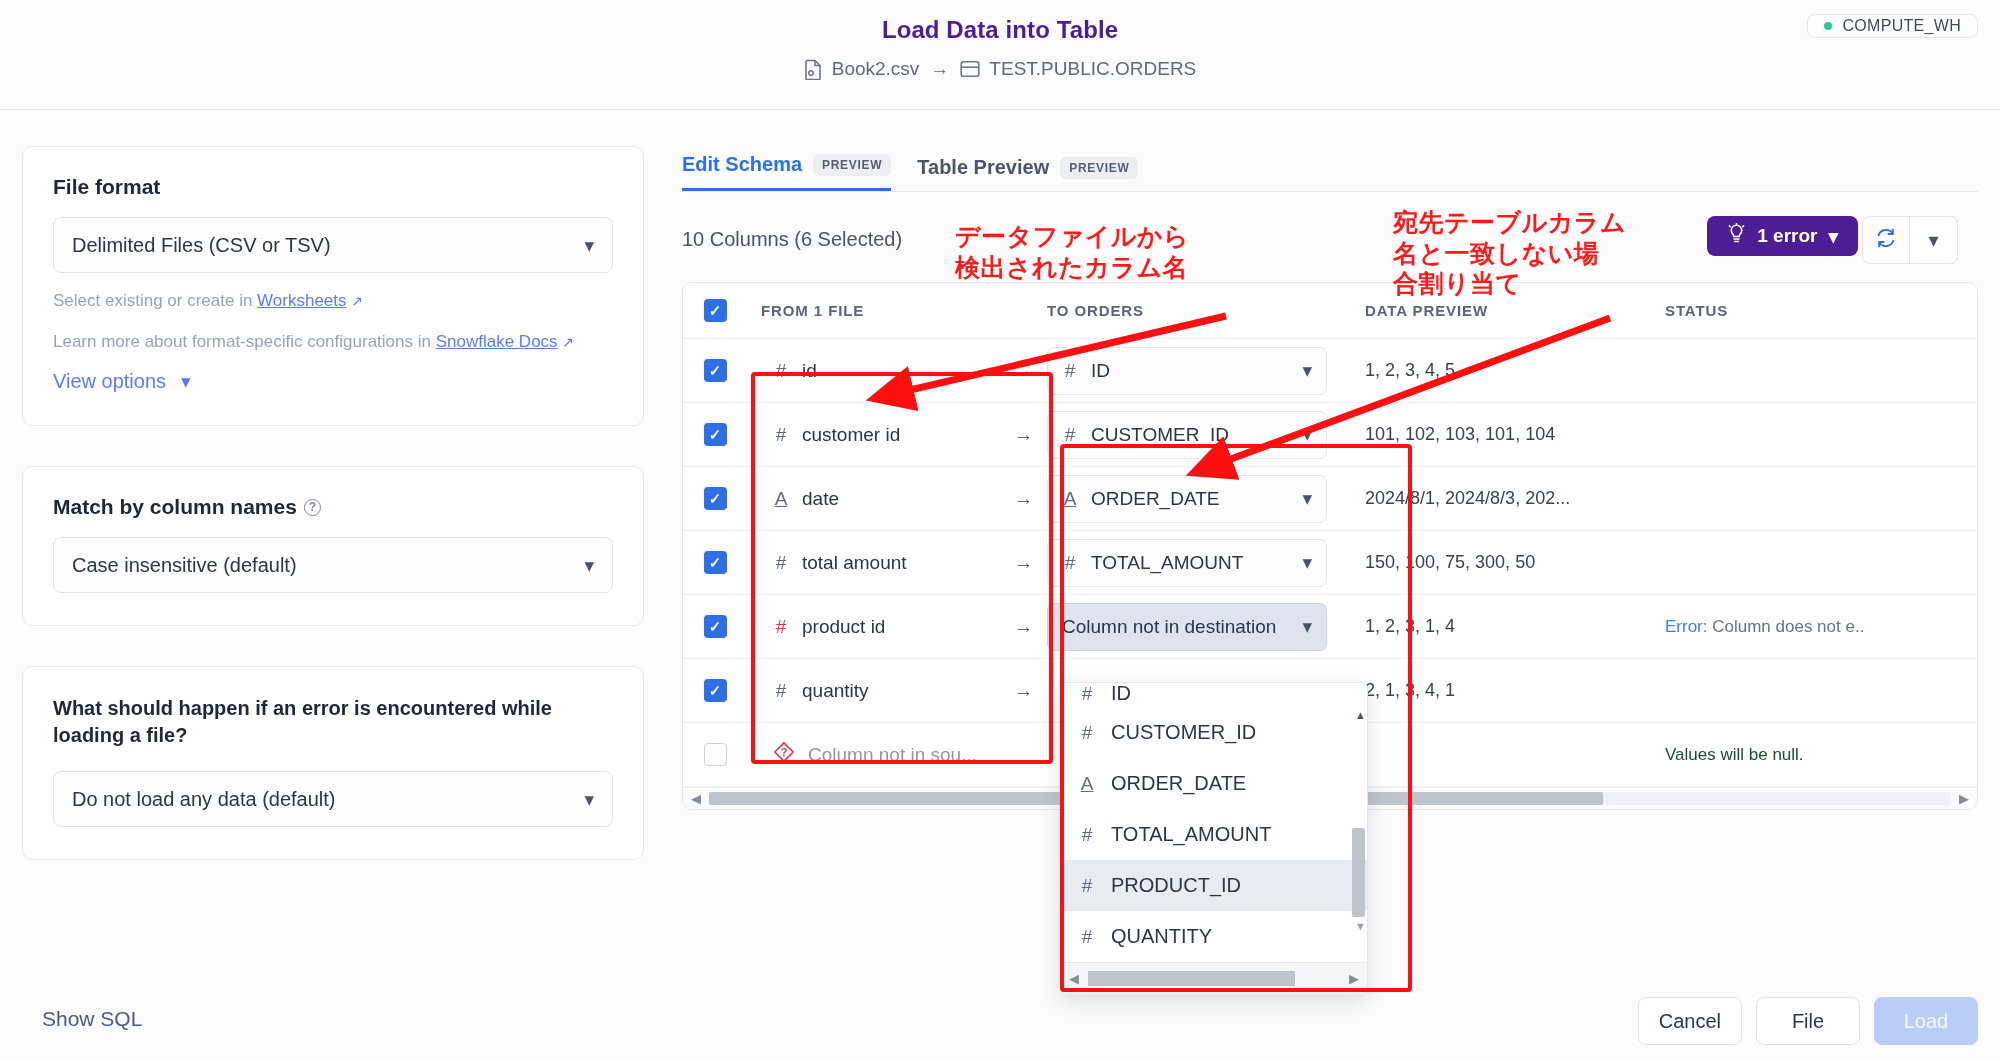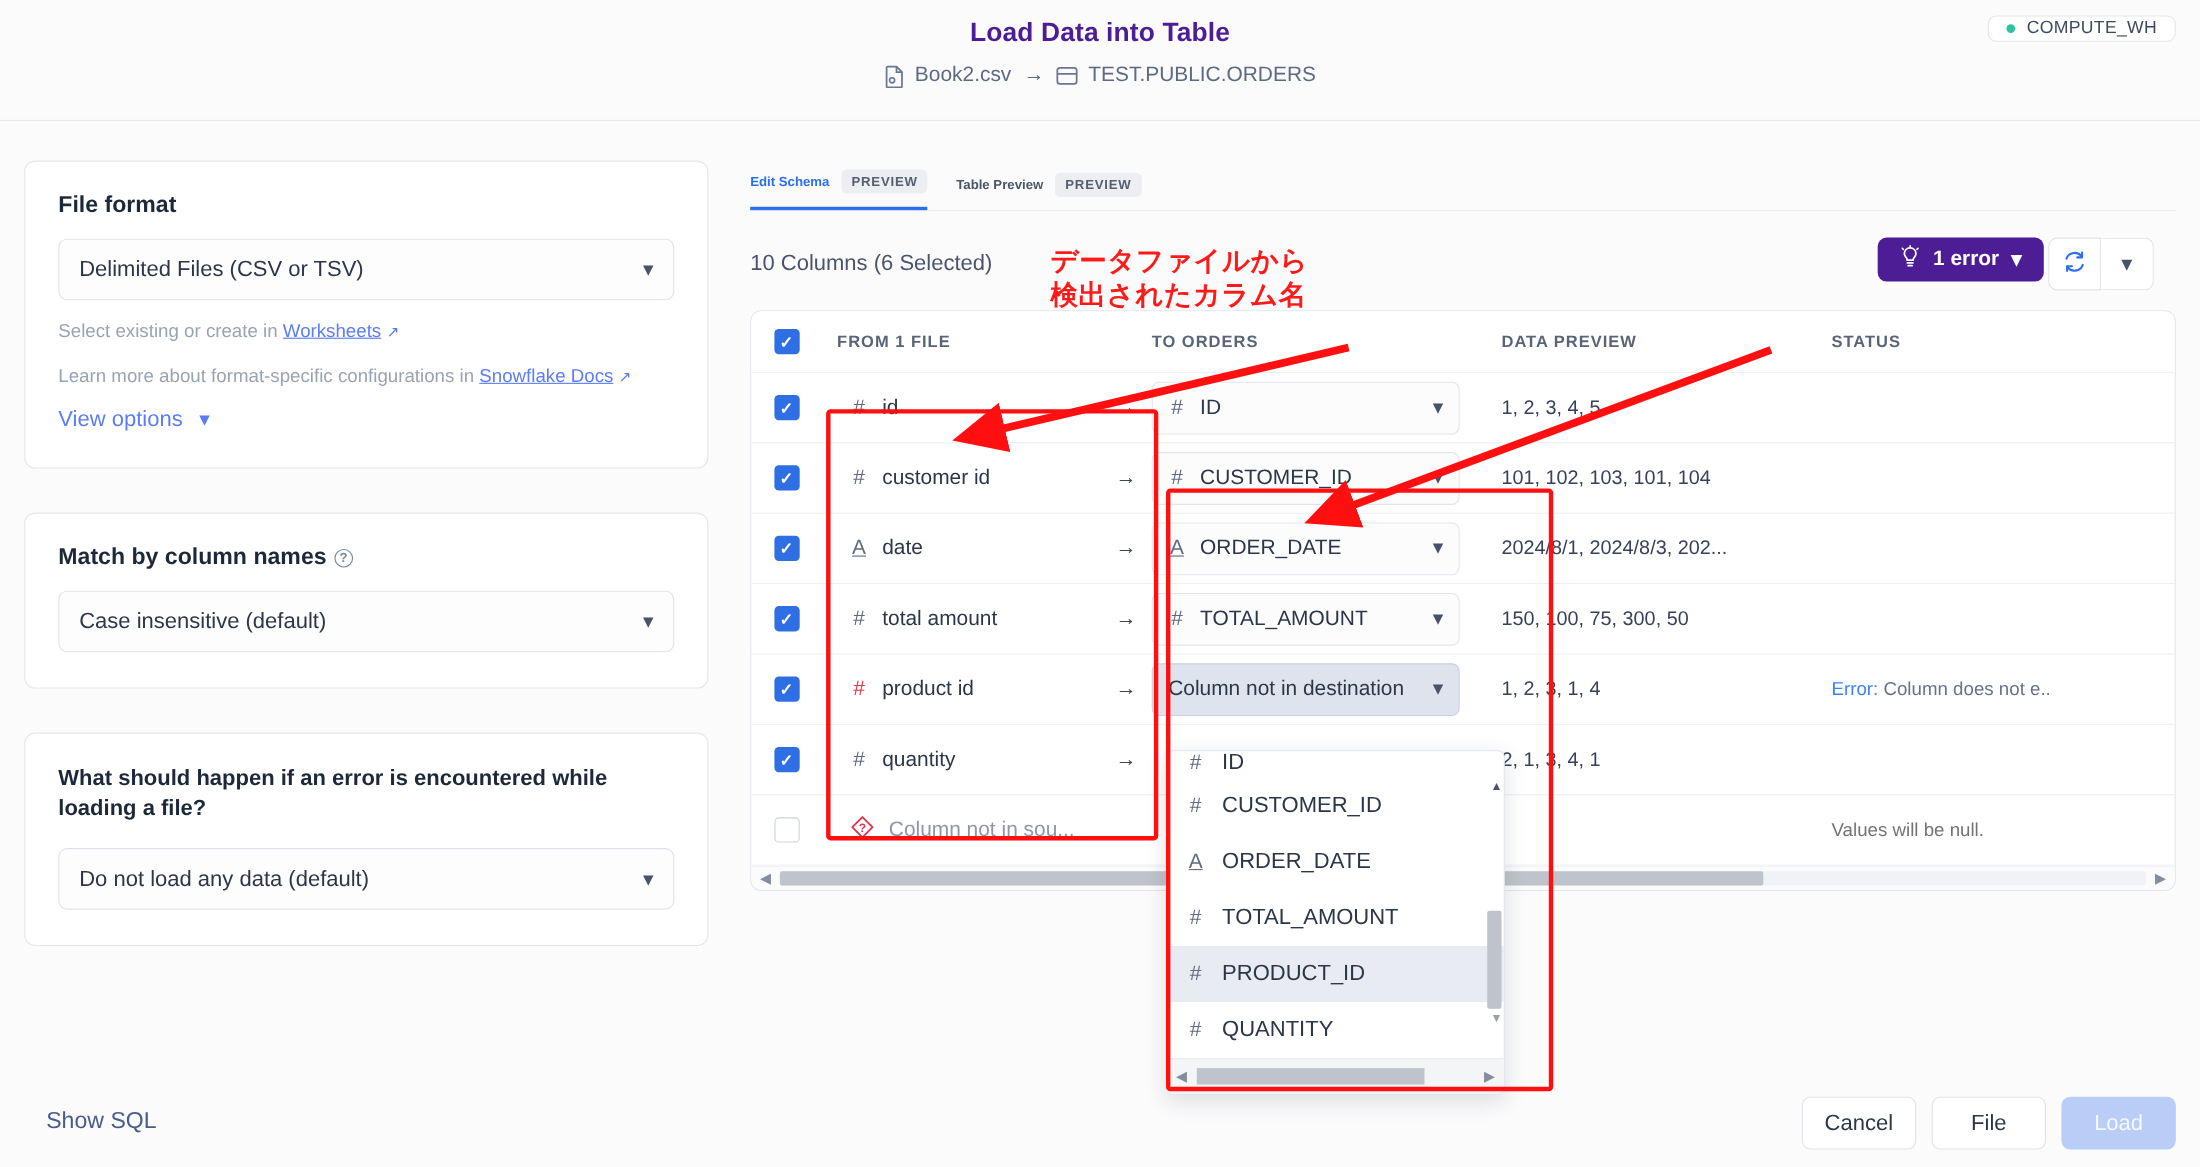--- a/index.html
+++ b/index.html
@@ -59,21 +59,21 @@
     display:inline-block; width:17px; height:17px; border:1.6px solid #7a8699;
     border-radius:50%; font-size:12px; line-height:14px; text-align:center;
     color:#7a8699; font-weight:600; margin-left:3px; vertical-align:1px;
   }
   .err-q { font-size: 20px; font-weight: 600; color: #1d2939; line-height: 1.35; margin-bottom: 22px; }
 
   
   .main { position: absolute; top: 146px; left: 682px; width: 1296px; }
   .tabs { display: flex; align-items: flex-end; gap: 26px; height: 46px; border-bottom: 1px solid #e6e8ec; }
   .tab { display: flex; align-items: center; gap: 11px; padding-bottom: 12px; cursor: pointer; }
-  .tab-label { font-size: 12px; font-weight: 600; color: #4a5568; }
+  .tab-label { font-size: 20px; font-weight: 600; color: #4a5568; }
   .tab.active .tab-label { color: #2b6ff0; }
   .tab.active { border-bottom: 3px solid #2b6ff0; }
   .pill {
     background: #eceef2; color: #555f70; font-size: 12px; font-weight: 700;
     letter-spacing: .7px; padding: 4px 9px; border-radius: 5px;
   }
 
   .toolbar { position: relative; height: 70px; margin-top: 14px; }
   .col-count { position: absolute; left: 0; top: 22px; font-size: 20px; color: #49536a; }
   .err-btn {
@@ -122,21 +122,21 @@
 
   .dst-field {
     height: 48px; width: 280px; border: 1px solid #e2e6ec; border-radius: 7px;
     background: #fcfcfd; display: flex; align-items: center; justify-content: space-between;
     padding: 0 14px; font-size: 19px; color: #2b3648; cursor: pointer;
   }
   .dst-field.active { background: #dfe3ed; border-color: #cbd2de; }
   .dst-field .nm { display: flex; align-items: center; gap: 13px; }
 
   .muted { color: #8e97a8; }
-  .bluetext { color: #737373; }
+  .bluetext { color: #14532d; }
   .errlabel { font-weight: 400; color: #3b82f6; }
 
   .hscroll { height: 22px; background: #fbfbfc; display: flex; align-items: center; padding: 0 8px; border-top:1px solid #eef0f4; }
   .hs-arrow { color: #848d9e; font-size: 13px; }
   .hs-track { flex: 1; height: 13px; margin: 0 8px; background: #f1f2f5; border-radius: 2px; position: relative; }
   .hs-thumb { position: absolute; left: 0; top: 0; height: 13px; width: 72%; background: #bfc3cb; border-radius: 2px; }
 
   
   .dd {
     position: absolute; left: 1060px; top: 682px; width: 308px; background: #fff;
@@ -546,14 +546,17 @@
       <marker id="ah" markerWidth="7" markerHeight="7" refX="3" refY="3.2" orient="auto">
         <path d="M0,0 L7,3.2 L0,6.6 z" fill="#ff0f0f"></path>
       </marker>
     </defs>
     <line x1="1226" y1="316" x2="893" y2="394" stroke="#ff0f0f" stroke-width="7" marker-end="url(#ah)"></line>
     <line x1="1610" y1="318" x2="1212" y2="466" stroke="#ff0f0f" stroke-width="7" marker-end="url(#ah)"></line>
   </svg>
 
   <div class="anno anno-text" style="left:955px; top:222px;">データファイルから
 検出されたカラム名</div>
+  <div class="anno anno-text" style="left:1393px; top:208px;">宛先テーブルカラム
+名と一致しない場
+合割り当て</div>
 
 </div>
 
 </body></html>

